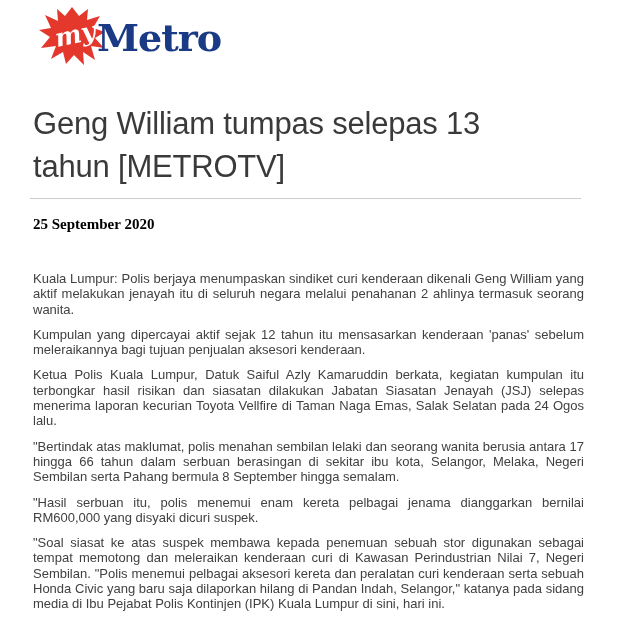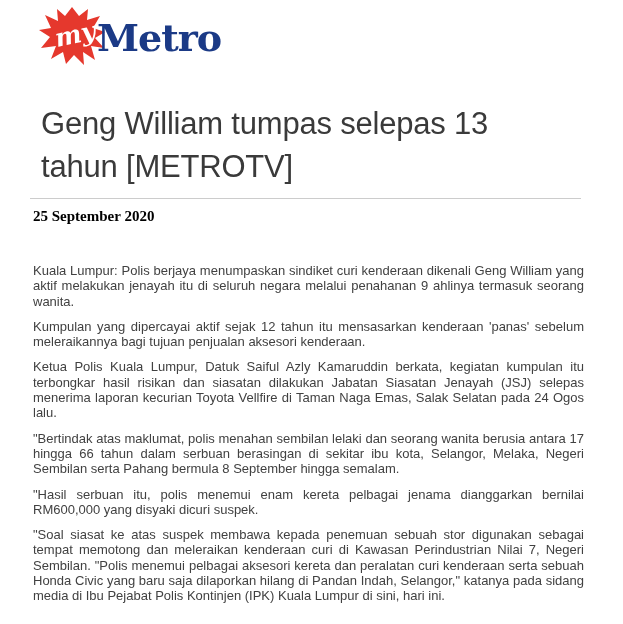--- a/index.html
+++ b/index.html
@@ -26,31 +26,31 @@
   .masthead svg {
     display: block;
   }
   .headline {
     font-family: "Liberation Sans", sans-serif;
     font-size: 31px;
     font-weight: 400;
     color: #3a3a3a;
     line-height: 43px;
     max-width: 500px;
-    margin: 36px 0 0 8px;
+    margin: 36px 0 0 0;
     letter-spacing: -0.2px;
   }
   .divider {
     border: 0;
     border-top: 1px solid #cccccc;
     width: 551px;
     margin: 10px 0 0 -3px;
   }
   .article-date {
-    margin-top: 9px;
+    margin-top: 17px;
     font-family: "Liberation Serif", serif;
     font-weight: 700;
     font-size: 15px;
     color: #000000;
     line-height: 17px;
   }
   .article-body {
     margin-top: 38px;
     width: 551px;
   }
@@ -91,21 +91,21 @@
   </header>
 
   <main>
     <h1 class="headline">Geng William tumpas selepas 13 tahun [METROTV]</h1>
 
     <hr class="divider">
 
     <div class="article-date">25 September 2020</div>
 
     <div class="article-body">
-      <p>Kuala Lumpur: Polis berjaya menumpaskan sindiket curi kenderaan dikenali Geng William yang aktif melakukan jenayah itu di seluruh negara melalui penahanan 9 ahlinya termasuk seorang wanita.</p>
+      <p>Kuala Lumpur: Polis berjaya menumpaskan sindiket curi kenderaan dikenali Geng William yang aktif melakukan jenayah itu di seluruh negara melalui penahanan 2 ahlinya termasuk seorang wanita.</p>
       <p>Kumpulan yang dipercayai aktif sejak 12 tahun itu mensasarkan kenderaan 'panas' sebelum meleraikannya bagi tujuan penjualan aksesori kenderaan.</p>
       <p>Ketua Polis Kuala Lumpur, Datuk Saiful Azly Kamaruddin berkata, kegiatan kumpulan itu terbongkar hasil risikan dan siasatan dilakukan Jabatan Siasatan Jenayah (JSJ) selepas menerima laporan kecurian Toyota Vellfire di Taman Naga Emas, Salak Selatan pada 24 Ogos lalu.</p>
       <p>"Bertindak atas maklumat, polis menahan sembilan lelaki dan seorang wanita berusia antara 17 hingga 66 tahun dalam serbuan berasingan di sekitar ibu kota, Selangor, Melaka, Negeri Sembilan serta Pahang bermula 8 September hingga semalam.</p>
       <p>"Hasil serbuan itu, polis menemui enam kereta pelbagai jenama dianggarkan bernilai RM600,000 yang disyaki dicuri suspek.</p>
       <p>"Soal siasat ke atas suspek membawa kepada penemuan sebuah stor digunakan sebagai tempat memotong dan meleraikan kenderaan curi di Kawasan Perindustrian Nilai 7, Negeri Sembilan. "Polis menemui pelbagai aksesori kereta dan peralatan curi kenderaan serta sebuah Honda Civic yang baru saja dilaporkan hilang di Pandan Indah, Selangor," katanya pada sidang media di Ibu Pejabat Polis Kontinjen (IPK) Kuala Lumpur di sini, hari ini.</p>
     </div>
   </main>
 
 </div>
 

